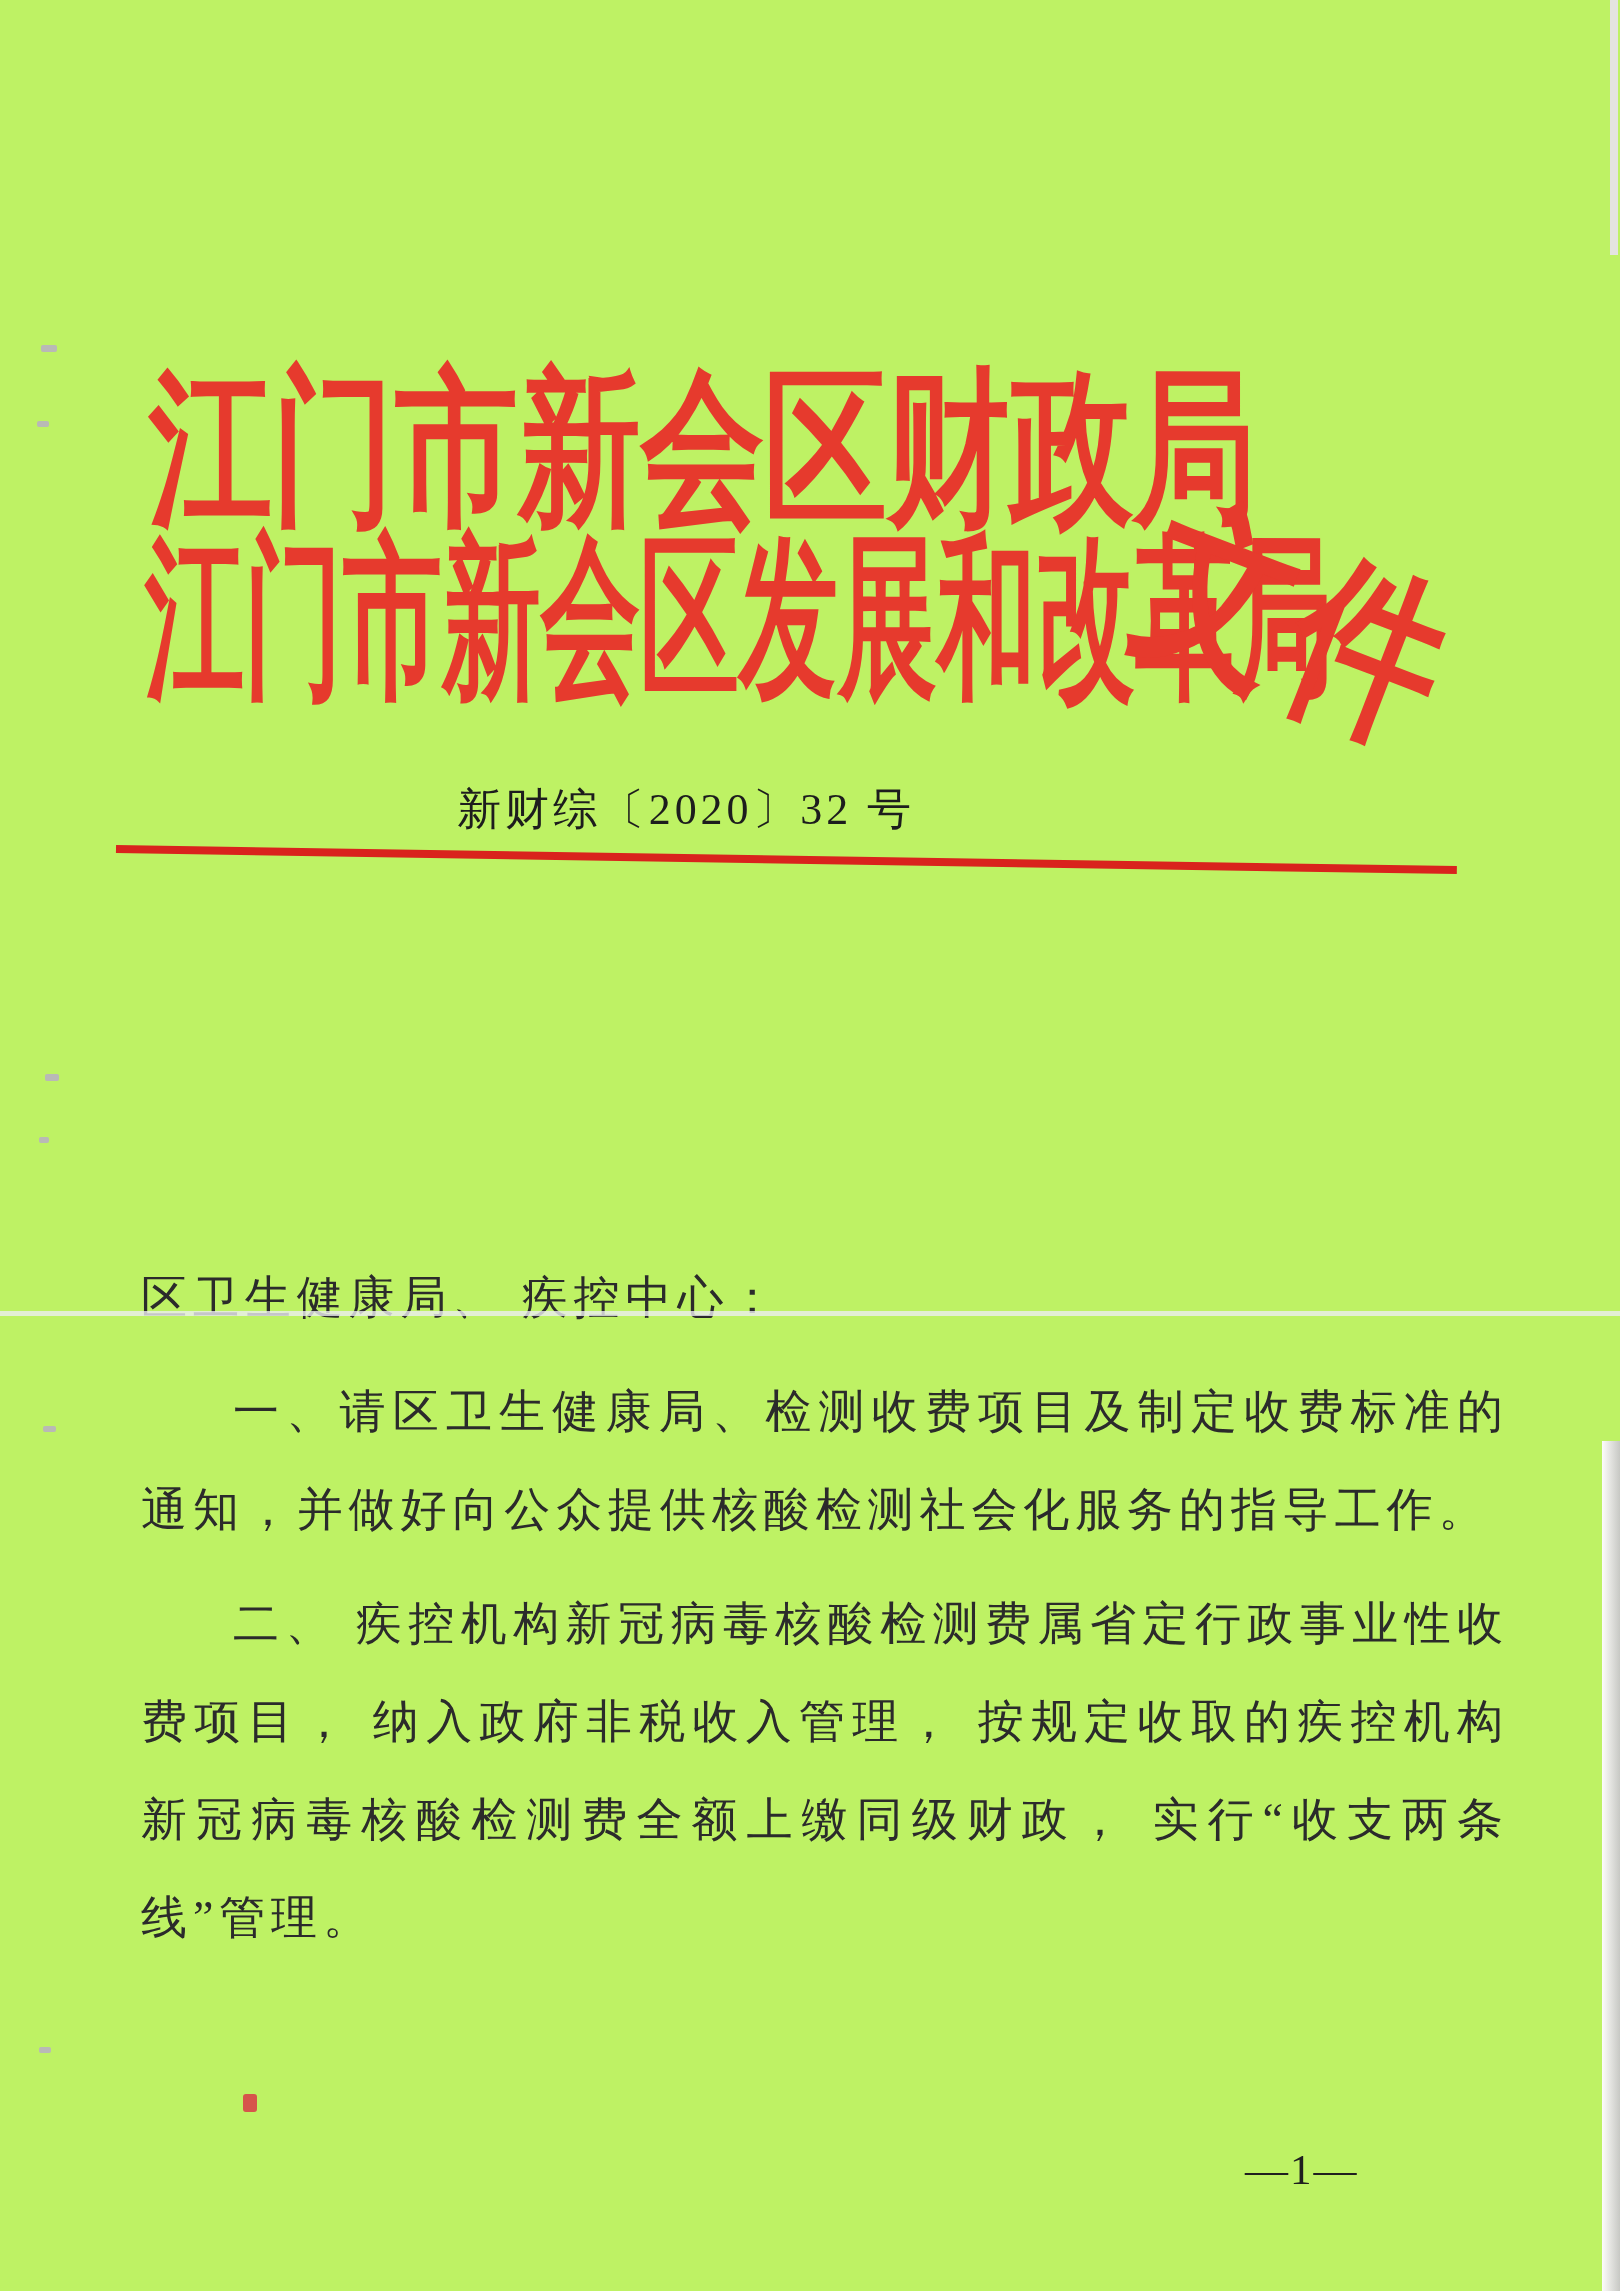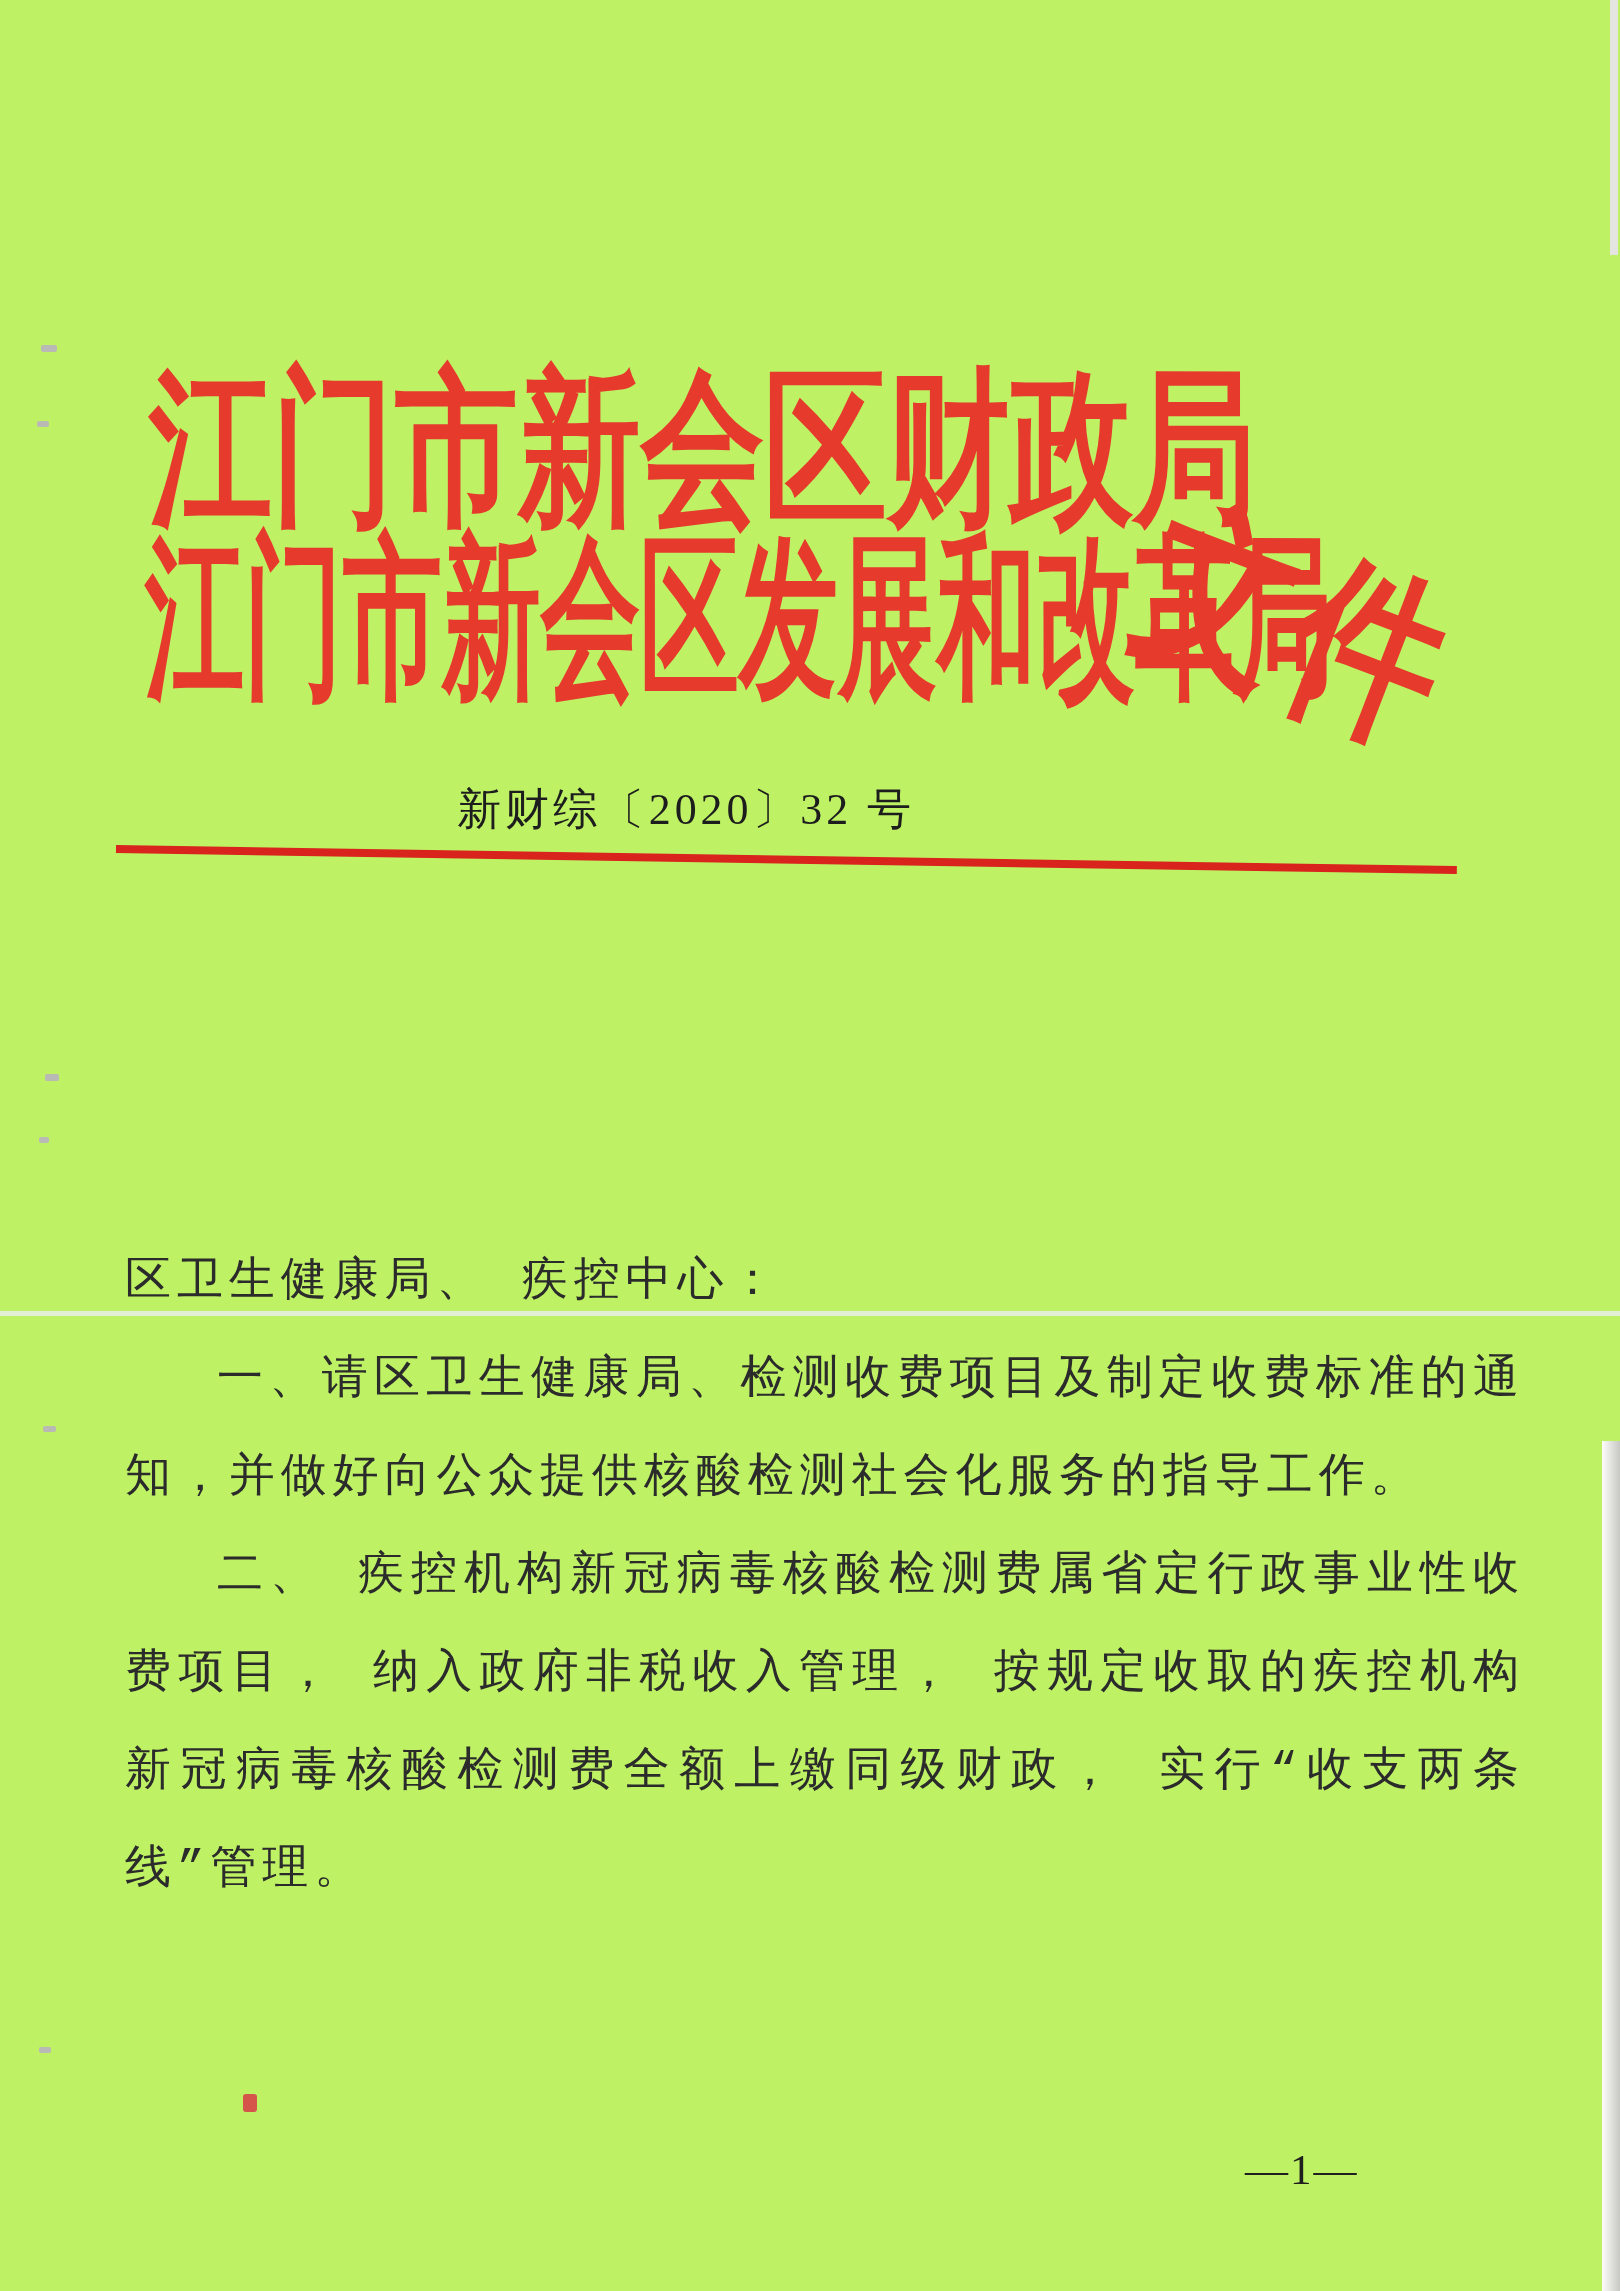--- a/index.html
+++ b/index.html
@@ -80,23 +80,22 @@
   .body-text{
     position:absolute;
     left:125px;top:1233px;width:1400px;
     font-size:46px;
     color:#2b2b2b;
     line-height:98px;
     letter-spacing:5.9px;
     text-align:justify;
   }
   .body-text p{
-    margin:0;
+    margin:16px;
     text-indent:2em;
-    font-family:Liberation Mono, monospace;
   }
   .body-text p.salutation{
     text-indent:0;
   }
   
   .page-number{
     position:absolute;
     left:1245px;top:2145px;
     font-size:43px;
     color:#1f1f1f;

